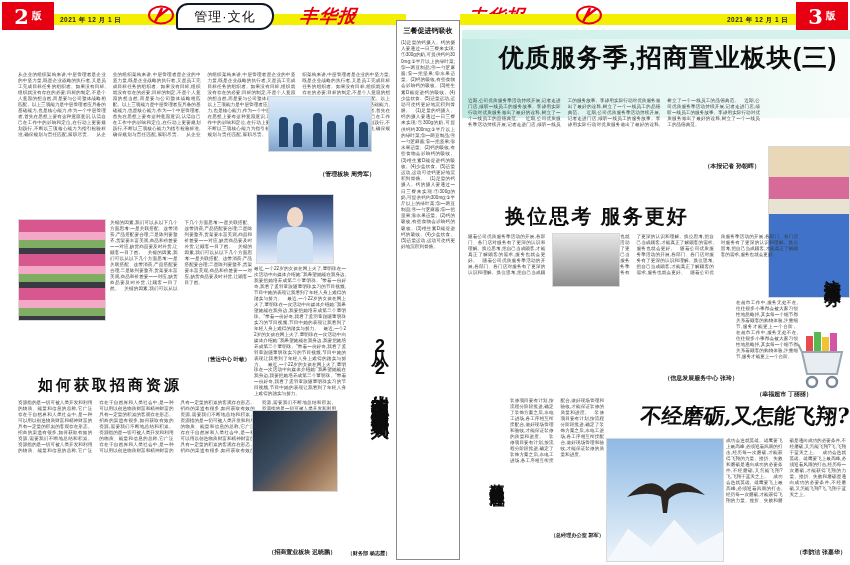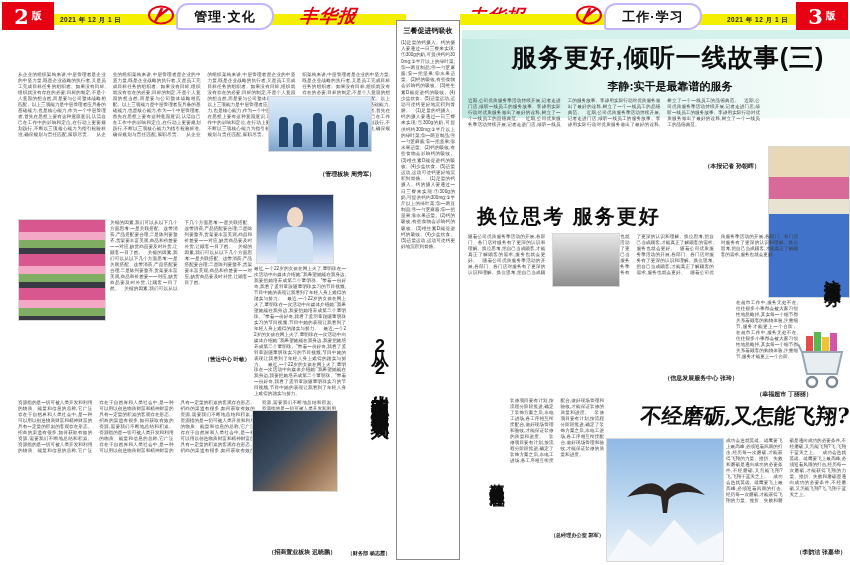--- a/index.html
+++ b/index.html
@@ -16,23 +16,23 @@
   .ybar{position:absolute;top:14px;height:11px;background:#f4ef00;}
   #ybar-left{left:54px;width:352px;}
   #ybar-right{left:460px;width:336px;}
   .hdate{position:absolute;top:16px;font-size:6.5px;font-weight:bold;color:#222;letter-spacing:.5px;}
   #date-left{left:60px;}
   #date-right{left:727px;}
   .masthead{position:absolute;top:4px;font-size:18px;font-weight:bold;color:#e60012;
     font-family:"DejaVu Serif",serif;font-style:italic;transform:skewX(-6deg);letter-spacing:1px;}
   #masthead-left{left:300px;}
   #masthead-right{left:468px;}
-  .sectionbox{position:absolute;top:3px;width:94px;height:23px;background:#fff;border:2px solid #c4b5fd;
+  .sectionbox{position:absolute;top:3px;width:94px;height:23px;background:#fff;border:2px solid #0f172a;
     border-radius:12px 12px 14px 3px;display:flex;align-items:center;justify-content:center;
-    font-size:13px;font-weight:bold;color:#111;letter-spacing:1px;}
+    font-size:13px;font-weight:normal;color:#111;letter-spacing:1px;}
   #section-left{left:176px;}
   #section-right{left:604px;}
   .logo{position:absolute;top:4px;width:26px;height:22px;}
   #logo-left{left:148px;}
   #logo-right{left:576px;}
 
   
   .headline{position:absolute;font-weight:bold;color:#0d0d0d;text-align:center;}
   .bodytxt{position:absolute;font-size:4.6px;line-height:1.3;color:#3c3c3c;text-align:justify;
     overflow:hidden;word-break:break-all;}
@@ -79,21 +79,21 @@
   
   #p3-banner{position:absolute;left:462px;top:30px;width:388px;height:88px;
     background:linear-gradient(90deg,#bfe9e2 0%,#e3f6f2 35%,#f6fcfa 100%);}
   #p3-strip{position:absolute;left:462px;top:30px;width:388px;height:9px;background:#d5f1ec;}
   #p3-lead-title{left:492px;top:41px;width:352px;font-size:25px;letter-spacing:1px;}
   #p3-lead-subtitle{left:555px;top:79px;width:230px;font-size:11px;font-weight:bold;text-align:center;color:#111;position:absolute;font-family:"DejaVu Serif",serif;}
   #p3-lead-body{left:468px;top:98px;width:292px;height:98px;}
   #p3-lead-byline{left:630px;top:162px;width:130px;}
   #clerk-photo{left:768px;top:146px;width:80px;height:150px;
     background:linear-gradient(180deg,#e8d8b8 0 20%,#d86a9a 20% 35%,#e8e2d2 35% 45%,#3f72c8 45% 100%);}
-  #p3-huanwei-title{left:464px;top:203px;width:210px;font-size:20px;letter-spacing:2px;}
+  #p3-huanwei-title{left:492px;top:203px;width:210px;font-size:20px;letter-spacing:2px;}
   #p3-huanwei-body{left:468px;top:234px;width:330px;height:138px;}
   #gray-photo{left:552px;top:233px;width:66px;height:52px;
     background:linear-gradient(180deg,#e6e6e6 0%,#bdbdbd 50%,#8d8d8d 100%);}
   #p3-huanwei-byline{left:598px;top:374px;width:140px;}
   #p3-xijie-vtitle{left:806px;top:210px;width:38px;height:124px;font-size:17px;}
   #p3-xijie-body{left:736px;top:300px;width:62px;height:86px;}
   #p3-xijie-byline{left:700px;top:390px;width:112px;}
   #cart-graphic{position:absolute;left:796px;top:328px;width:52px;height:64px;}
   #p3-zhuangxiu-vtitle{left:476px;top:398px;width:30px;height:156px;font-size:15px;letter-spacing:1px;}
   #p3-zhuangxiu-body{left:510px;top:398px;width:94px;height:130px;}
@@ -125,23 +125,20 @@
     <span>管理·文化</span>
   </div>
   <div class="masthead" id="masthead-left">丰华报</div>
 
   <div class="masthead" id="masthead-right">丰华报</div>
   <div class="ybar" id="ybar-right"></div>
   <svg class="logo" id="logo-right" viewBox="0 0 26 22">
     <ellipse cx="13" cy="11" rx="12" ry="8.5" fill="none" stroke="#e60012" stroke-width="2"></ellipse>
     <path d="M7 18 L14 4 L11 12 L20 5" fill="none" stroke="#e60012" stroke-width="2.4" stroke-linecap="round"></path>
   </svg>
-  <div class="sectionbox" id="section-right">
-    <span>工作·学习</span>
-  </div>
   <div class="hdate" id="date-right">2021 年 12 月 1 日</div>
   <div class="pagebox" id="p3-pagebox">
     <span class="num">3</span>
     <span class="ban">版</span>
   </div>
 
   <div class="bodytxt cols4" id="p2-lead-body">从企业的组织架构来讲,中层管理者是企业的中坚力量,既是企业战略的执行者,又是员工完成目标任务的组织者。如果没有目标,组织就没有存在的必要;目标的制定,不是个人意愿的想当然,而是要与公司整体战略相匹配。以上三项能力是中层管理者应具备的基础能力,也是核心能力,作为一个中层管理者,首先在思想上要有这种意愿意识,认清自己在工作中的影响和定位,在行动上更要规划践行,不断以三项核心能力为指引检验标准,确保规划与责任匹配,履职尽责。　从企业的组织架构来讲,中层管理者是企业的中坚力量,既是企业战略的执行者,又是员工完成目标任务的组织者。如果没有目标,组织就没有存在的必要;目标的制定,不是个人意愿的想当然,而是要与公司整体战略相匹配。以上三项能力是中层管理者应具备的基础能力,也是核心能力,作为一个中层管理者,首先在思想上要有这种意愿意识,认清自己在工作中的影响和定位,在行动上更要规划践行,不断以三项核心能力为指引检验标准,确保规划与责任匹配,履职尽责。　从企业的组织架构来讲,中层管理者是企业的中坚力量,既是企业战略的执行者,又是员工完成目标任务的组织者。如果没有目标,组织就没有存在的必要;目标的制定,不是个人意愿的想当然,而是要与公司整体战略相匹配。以上三项能力是中层管理者应具备的基础能力,也是核心能力,作为一个中层管理者,首先在思想上要有这种意愿意识,认清自己在工作中的影响和定位,在行动上更要规划践行,不断以三项核心能力为指引检验标准,确保规划与责任匹配,履职尽责。　从企业的组织架构来讲,中层管理者是企业的中坚力量,既是企业战略的执行者,又是员工完成目标任务的组织者。如果没有目标,组织就没有存在的必要;目标的制定,不是个人意愿的想当然,而是要与公司整体战略相匹配。以上三项能力是中层管理者应具备的基础能力,也是核心能力,作为一个中层管理者,首先在思想上要有这种意愿意识,认清自己在工作中的影响和定位,在行动上更要规划践行,不断以三项核心能力为指引检验标准,确保规划与责任匹配,履职尽责。</div>
   <div class="photo" id="biz-photo">
     <span class="fig" style="left:10px"></span>
       <span class="fig" style="left:24px;height:24px"></span>
@@ -157,33 +154,33 @@
   <div class="byline" id="p2-display-byline">（营运中心 叶敏）</div>
 
   <div class="photo" id="portrait-photo">
     <span class="suit"></span>
       <span class="face"></span>
   </div>
   <div class="bodytxt" id="p2-mingzhu-body">最近,一个22岁的女孩在网上火了,董明珠在一次活动中向媒体介绍她:“我希望她能在我身边,我要把她培养成第二个董明珠。”带着一份好奇,我看了孟羽童跟随董明珠实习的节目视频,节目中她的表现让我看到了年轻人身上难得的踏实与努力。　最近,一个22岁的女孩在网上火了,董明珠在一次活动中向媒体介绍她:“我希望她能在我身边,我要把她培养成第二个董明珠。”带着一份好奇,我看了孟羽童跟随董明珠实习的节目视频,节目中她的表现让我看到了年轻人身上难得的踏实与努力。　最近,一个22岁的女孩在网上火了,董明珠在一次活动中向媒体介绍她:“我希望她能在我身边,我要把她培养成第二个董明珠。”带着一份好奇,我看了孟羽童跟随董明珠实习的节目视频,节目中她的表现让我看到了年轻人身上难得的踏实与努力。　最近,一个22岁的女孩在网上火了,董明珠在一次活动中向媒体介绍她:“我希望她能在我身边,我要把她培养成第二个董明珠。”带着一份好奇,我看了孟羽童跟随董明珠实习的节目视频,节目中她的表现让我看到了年轻人身上难得的踏实与努力。</div>
   <div class="vtitle" id="p2-mingzhu-vtitle">从22岁的董明珠秘书爆红事件看职场人</div>
   <div class="byline" id="p2-mingzhu-byline">（财务部 杨志霞）</div>
 
+  <div class="headline" id="p2-zhaoshang-title">如何获取招商资源</div>
   <div class="bodytxt cols4" id="p2-zhaoshang-body">资源指的是一切可被人类开发和利用的物质、能量和信息的总称,它广泛存在于自然界和人类社会中,是一种可以用以创造物质财富和精神财富的具有一定量的积累的客观存在形态。招商的渠道有很多,如何获取有效的资源,需要我们不断地总结和积累。　资源指的是一切可被人类开发和利用的物质、能量和信息的总称,它广泛存在于自然界和人类社会中,是一种可以用以创造物质财富和精神财富的具有一定量的积累的客观存在形态。招商的渠道有很多,如何获取有效的资源,需要我们不断地总结和积累。　资源指的是一切可被人类开发和利用的物质、能量和信息的总称,它广泛存在于自然界和人类社会中,是一种可以用以创造物质财富和精神财富的具有一定量的积累的客观存在形态。招商的渠道有很多,如何获取有效的资源,需要我们不断地总结和积累。　资源指的是一切可被人类开发和利用的物质、能量和信息的总称,它广泛存在于自然界和人类社会中,是一种可以用以创造物质财富和精神财富的具有一定量的积累的客观存在形态。招商的渠道有很多,如何获取有效的资源,需要我们不断地总结和积累。　资源指的是一切可被人类开发和利用的物质、能量和信息的总称,它广泛存在于自然界和人类社会中,是一种可以用以创造物质财富和精神财富的具有一定量的积累的客观存在形态。招商的渠道有很多,如何获取有效的资源,需要我们不断地总结和积累。</div>
   <div class="photo" id="handshake-photo"></div>
   <div class="byline" id="p2-zhaoshang-byline">（招商置业板块 迟晓鹏）</div>
 
   <div id="calcium-box">
     <div id="calcium-title">三餐促进钙吸收</div>
     <div id="calcium-body">(1)足量的钙摄入。钙的摄入要通过一日三餐来实现:①300g的奶,可提供钙约300mg;②半斤以上的绿叶菜;③一两豆制品;④一勺芝麻酱;⑤一把坚果;⑥水果适量。(2)钙的吸收,有些食物会影响钙的吸收。(3)维生素D能促进钙的吸收。(4)少盐饮食。(5)适量运动,运动可使钙更好地沉积到骨骼。　(1)足量的钙摄入。钙的摄入要通过一日三餐来实现:①300g的奶,可提供钙约300mg;②半斤以上的绿叶菜;③一两豆制品;④一勺芝麻酱;⑤一把坚果;⑥水果适量。(2)钙的吸收,有些食物会影响钙的吸收。(3)维生素D能促进钙的吸收。(4)少盐饮食。(5)适量运动,运动可使钙更好地沉积到骨骼。　(1)足量的钙摄入。钙的摄入要通过一日三餐来实现:①300g的奶,可提供钙约300mg;②半斤以上的绿叶菜;③一两豆制品;④一勺芝麻酱;⑤一把坚果;⑥水果适量。(2)钙的吸收,有些食物会影响钙的吸收。(3)维生素D能促进钙的吸收。(4)少盐饮食。(5)适量运动,运动可使钙更好地沉积到骨骼。</div>
   </div>
 
   <div id="p3-banner"></div>
   <div id="p3-strip"></div>
-  <div class="headline" id="p3-lead-title">服务更好,倾听一线故事(三)</div>
-  <div id="p3-lead-subtitle">李静:实干是最靠谱的服务</div>
+  <div class="headline" id="p3-lead-title">优质服务季,招商置业板块(三)</div>
   <div class="bodytxt cols3" id="p3-lead-body">近期,公司优质服务季活动持续开展,记者走进门店,倾听一线员工的服务故事。李静用实际行动对优质服务做出了最好的诠释,树立了一个一线员工的品德典范。　近期,公司优质服务季活动持续开展,记者走进门店,倾听一线员工的服务故事。李静用实际行动对优质服务做出了最好的诠释,树立了一个一线员工的品德典范。　近期,公司优质服务季活动持续开展,记者走进门店,倾听一线员工的服务故事。李静用实际行动对优质服务做出了最好的诠释,树立了一个一线员工的品德典范。　近期,公司优质服务季活动持续开展,记者走进门店,倾听一线员工的服务故事。李静用实际行动对优质服务做出了最好的诠释,树立了一个一线员工的品德典范。</div>
   <div class="byline" id="p3-lead-byline">（本报记者 孙朝晖）</div>
   <div class="photo" id="clerk-photo"></div>
 
   <div class="headline" id="p3-huanwei-title">换位思考  服务更好</div>
   <div class="bodytxt cols4" id="p3-huanwei-body">随着公司优质服务季活动的开展,各部门、各门店对服务有了更深的认识和理解。换位思考,把自己当成顾客,才能真正了解顾客的需求,服务也就会更好。　随着公司优质服务季活动的开展,各部门、各门店对服务有了更深的认识和理解。换位思考,把自己当成顾客,才能真正了解顾客的需求,服务也就会更好。　随着公司优质服务季活动的开展,各部门、各门店对服务有了更深的认识和理解。换位思考,把自己当成顾客,才能真正了解顾客的需求,服务也就会更好。　随着公司优质服务季活动的开展,各部门、各门店对服务有了更深的认识和理解。换位思考,把自己当成顾客,才能真正了解顾客的需求,服务也就会更好。　随着公司优质服务季活动的开展,各部门、各门店对服务有了更深的认识和理解。换位思考,把自己当成顾客,才能真正了解顾客的需求,服务也就会更好。　随着公司优质服务季活动的开展,各部门、各门店对服务有了更深的认识和理解。换位思考,把自己当成顾客,才能真正了解顾客的需求,服务也就会更好。</div>
   <div class="photo" id="gray-photo"></div>
   <div class="byline" id="p3-huanwei-byline">（信息发展服务中心 张玲）</div>
 
   <div class="vtitle" id="p3-xijie-vtitle">注重细节服务</div>

